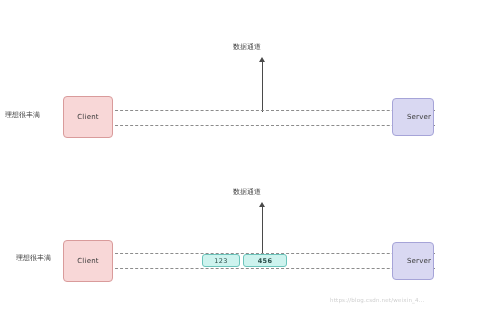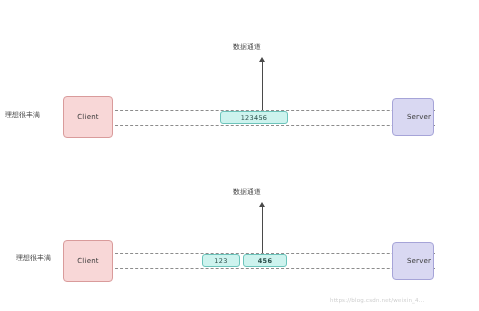--- a/index.html
+++ b/index.html
@@ -113,23 +113,20 @@
   <div class="dashline" style="left:110px; top:110px; width:325px;"></div>
   <div class="dashline" style="left:110px; top:125px; width:325px;"></div>
 
   <div class="node node-client" style="left:63px; top:96px; width:50px; height:42px;">
     <span>Client</span>
   </div>
   <div class="node node-server" style="left:392px; top:98px; width:42px; height:38px;">
     <span>Server</span>
   </div>
 
-  <div class="packet" style="left:220px; top:111px; width:68px; height:13px;">
-    <span>123456</span>
-  </div>
 
   <div class="row-label" style="left:16px; top:253px;">理想很丰满</div>
 
   <div class="label-cn" style="left:233px; top:187px;">数据通道</div>
   <div class="arrow-head" style="left:259px; top:202px;"></div>
   <div class="arrow-shaft" style="left:262px; top:207px; height:48px;"></div>
 
   <div class="dashline" style="left:110px; top:253px; width:325px;"></div>
   <div class="dashline" style="left:110px; top:268px; width:325px;"></div>
 

